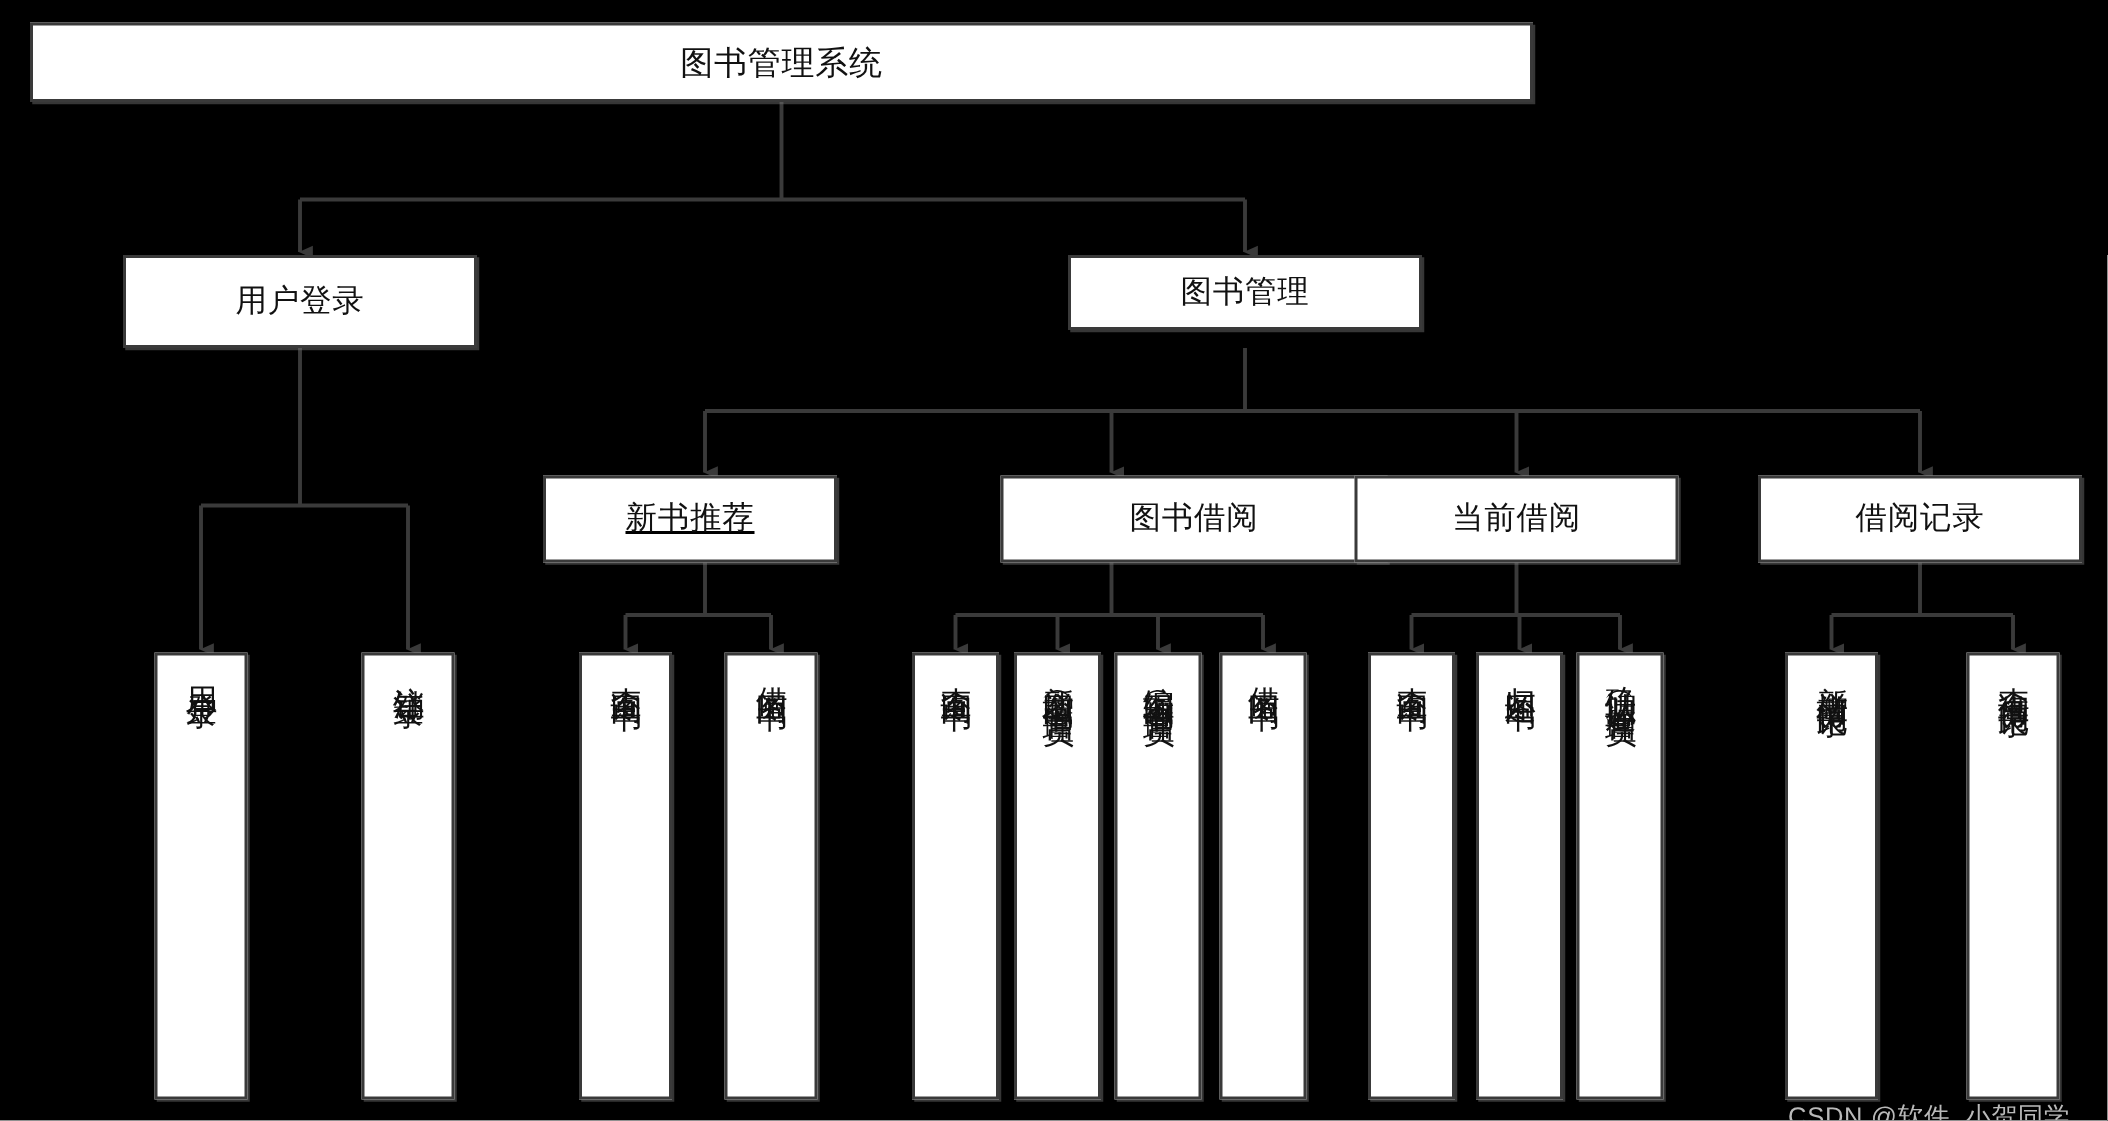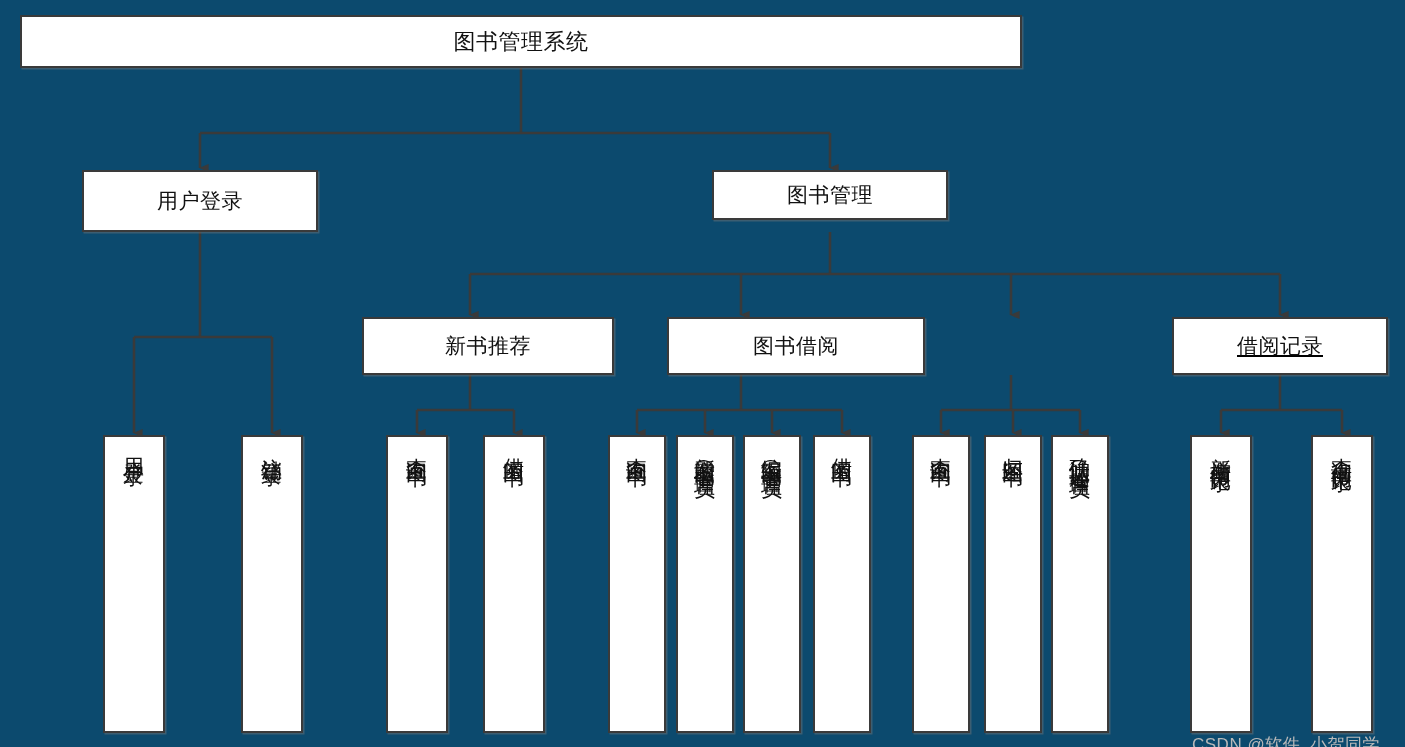--- a/index.html
+++ b/index.html
@@ -7,21 +7,21 @@
     padding: 0;
     background: #ffffff;
   }
   body {
     font-family: "Liberation Sans", "DejaVu Sans", sans-serif;
   }
   #canvas {
     position: relative;
     width: 1405px;
     height: 747px;
-    background: #0c4a6e;
+    background: #000000;
     overflow: hidden;
   }
   svg.wires {
     position: absolute;
     left: 0;
     top: 0;
     width: 1405px;
     height: 747px;
     pointer-events: none;
   }
@@ -129,27 +129,30 @@
     <span class="label">图书管理系统</span>
   </div>
 
   <div class="node horiz" style="left:82px; top:170px; width:236px; height:62px;">
     <span class="label">用户登录</span>
   </div>
   <div class="node horiz" style="left:712px; top:170px; width:236px; height:50px;">
     <span class="label">图书管理</span>
   </div>
 
-  <div class="node horiz" style="left:362px; top:317px; width:252px; height:58px;">
+  <div class="node horiz" style="left:362px; top:317px; width:196px; height:58px;text-decoration:underline;">
     <span class="label">新书推荐</span>
   </div>
   <div class="node horiz" style="left:667px; top:317px; width:258px; height:58px;">
     <span class="label">图书借阅</span>
   </div>
-  <div class="node horiz" style="left:1172px; top:317px; width:216px; height:58px;text-decoration:underline;">
+  <div class="node horiz" style="left:903px; top:317px; width:216px; height:58px;">
+    <span class="label">当前借阅</span>
+  </div>
+  <div class="node horiz" style="left:1172px; top:317px; width:216px; height:58px;">
     <span class="label">借阅记录</span>
   </div>
 
   <div class="node leaf" style="left:103px; top:435px; width:62px; height:298px;">
     <span class="label">用户登录</span>
   </div>
   <div class="node leaf" style="left:241px; top:435px; width:62px; height:298px;">
     <span class="label">注销登录</span>
   </div>
 

